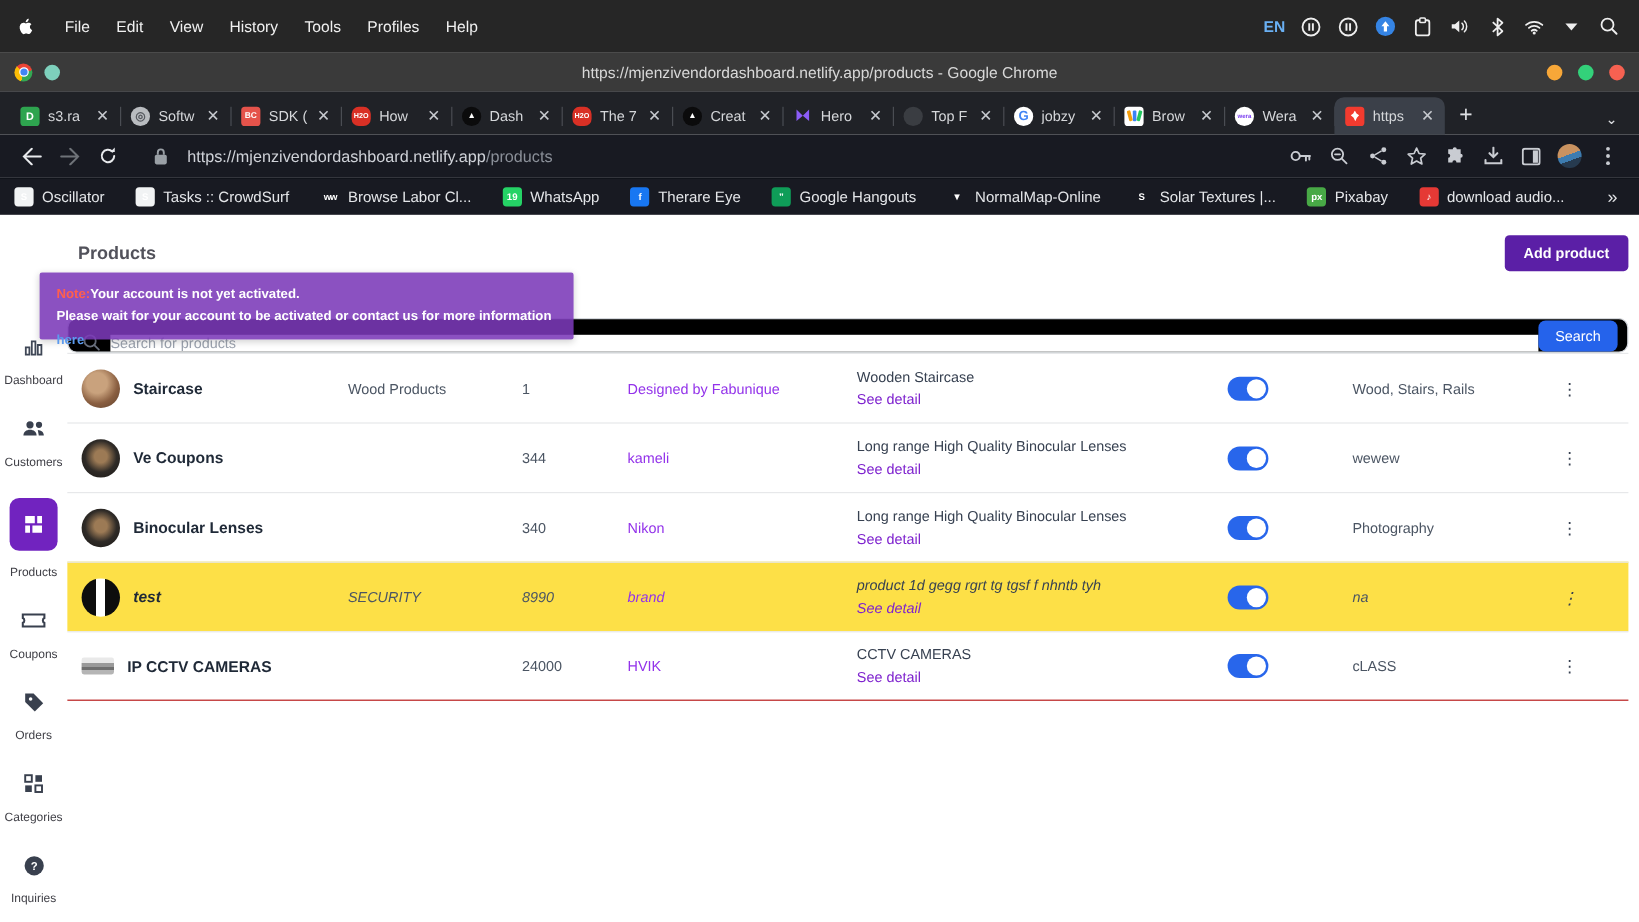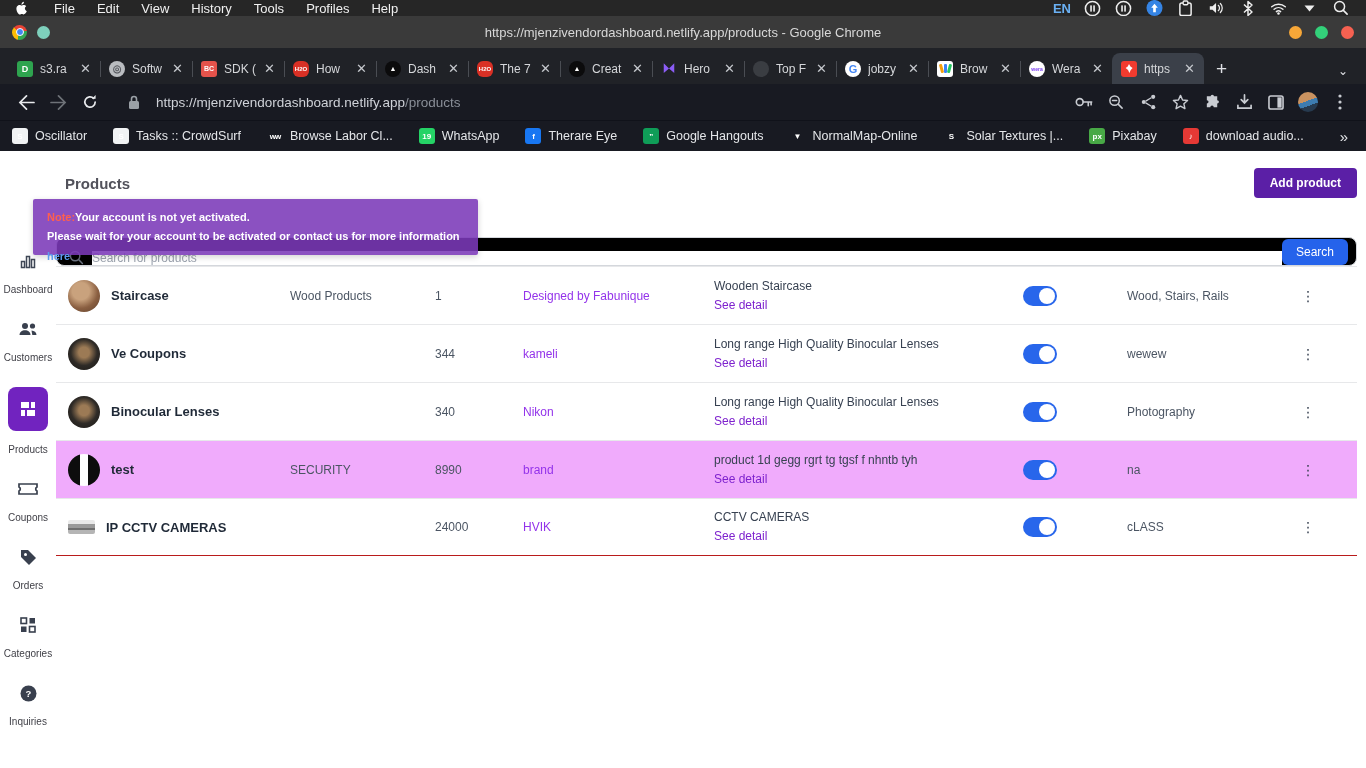--- a/index.html
+++ b/index.html
@@ -1,20 +1,20 @@
 <!DOCTYPE html>
 <html><head>
 <meta charset="utf-8">
 <style>
   * { margin:0; padding:0; box-sizing:border-box; }
   html,body { width:1366px; height:768px; overflow:hidden; background:#fff;
     font-family:"Liberation Sans", sans-serif; }
 
   
-  .menubar { height:16px; background:#262626; display:flex; align-items:center;
+  .menubar { height:44px; background:#262626; display:flex; align-items:center;
     color:#f0f0f0; font-size:13px; padding:0 10px; }
   .menubar .apple { margin:0 14px 0 4px; display:flex; }
   .menubar .menu { padding:0 11px; }
   .menubar .spacer { flex:1; }
   .menubar .lang { color:#6ab0f3; font-weight:bold; font-size:13px; margin-right:6px; }
   .mb-ic { width:17px; height:17px; margin:0 7px; display:flex; align-items:center; justify-content:center; }
 
   
   .titlebar { height:32px; background:#3a3a3a; display:flex; align-items:center; padding:0 12px; position:relative; }
   .chrome-ic { width:15px; height:15px; border-radius:50%; position:relative;
@@ -114,21 +114,21 @@
   .searchrow input::placeholder { color:#9ca3af; }
   .searchbtn { background:#2563eb; color:#fff; font-size:12px; border:none; border-radius:6px;
     padding:6px 14px; margin-right:6px; }
 
   .grid { display:grid; grid-template-columns:222px 145px 88px 191px 309px 104px 168px 1fr; }
   .thead { margin-top:9px; height:28px; }
   .thead > div { display:flex; align-items:center; padding-left:12px; font-size:10px;
     font-weight:bold; color:#4b5563; letter-spacing:.4px; }
   .trow { height:58px; border-top:1px solid #e7e8ea; }
   .trow:last-child { border-bottom:1px solid #b91c1c; }
-  .trow.alt { background:#f0abfc; }
+  .trow.alt { background:#fde047;font-style:italic; }
   .cell { display:flex; align-items:center; padding-left:12px; font-size:12px; color:#4b5563; min-width:0;}
   .itemcell { font-weight:bold; color:#1f2937; font-size:13px; }
   .pimg { width:32px; height:32px; border-radius:50%; margin-right:11px; flex:none; }
   .img-stairs { background:radial-gradient(circle at 40% 35%,#c9a27d 0 30%,#8a5f41 60%,#5d3f2b); }
   .img-binoc { background:radial-gradient(circle at 50% 45%,#9c7a55 0 22%,#2f2b27 55%,#171513); }
   .img-test { background:linear-gradient(90deg,#0d0d0d 0 38%,#fff 38% 62%,#0d0d0d 62% 100%); }
   .img-cctv { width:27px; height:14px; border-radius:2px; margin-right:11px; flex:none;
     background:linear-gradient(180deg,#e9e9e9 0 30%,#9a9a9a 30% 55%,#6f6f6f 55% 75%,#b5b5b5 75%); }
   .brandlink { color:#9333ea; }
   .desccell { flex-direction:column; align-items:flex-start; justify-content:center; line-height:1.55;

